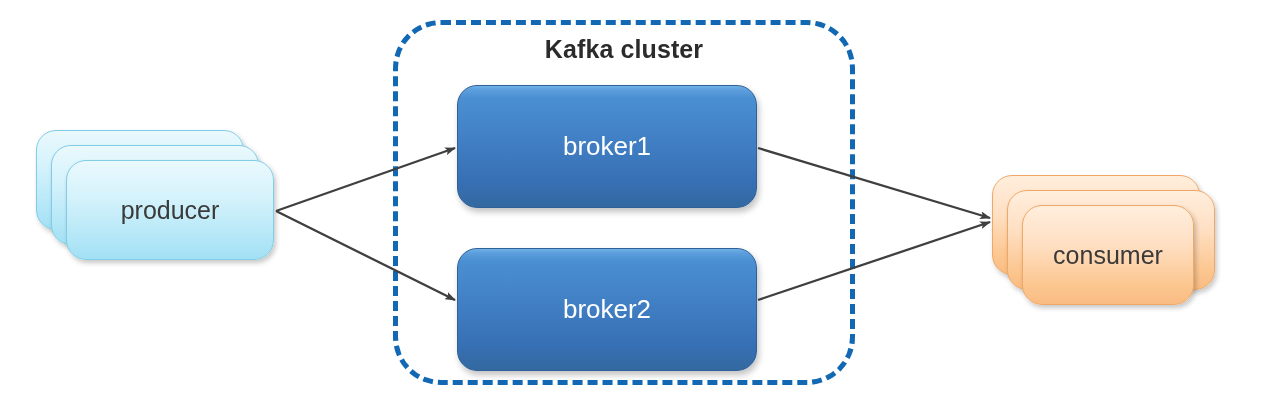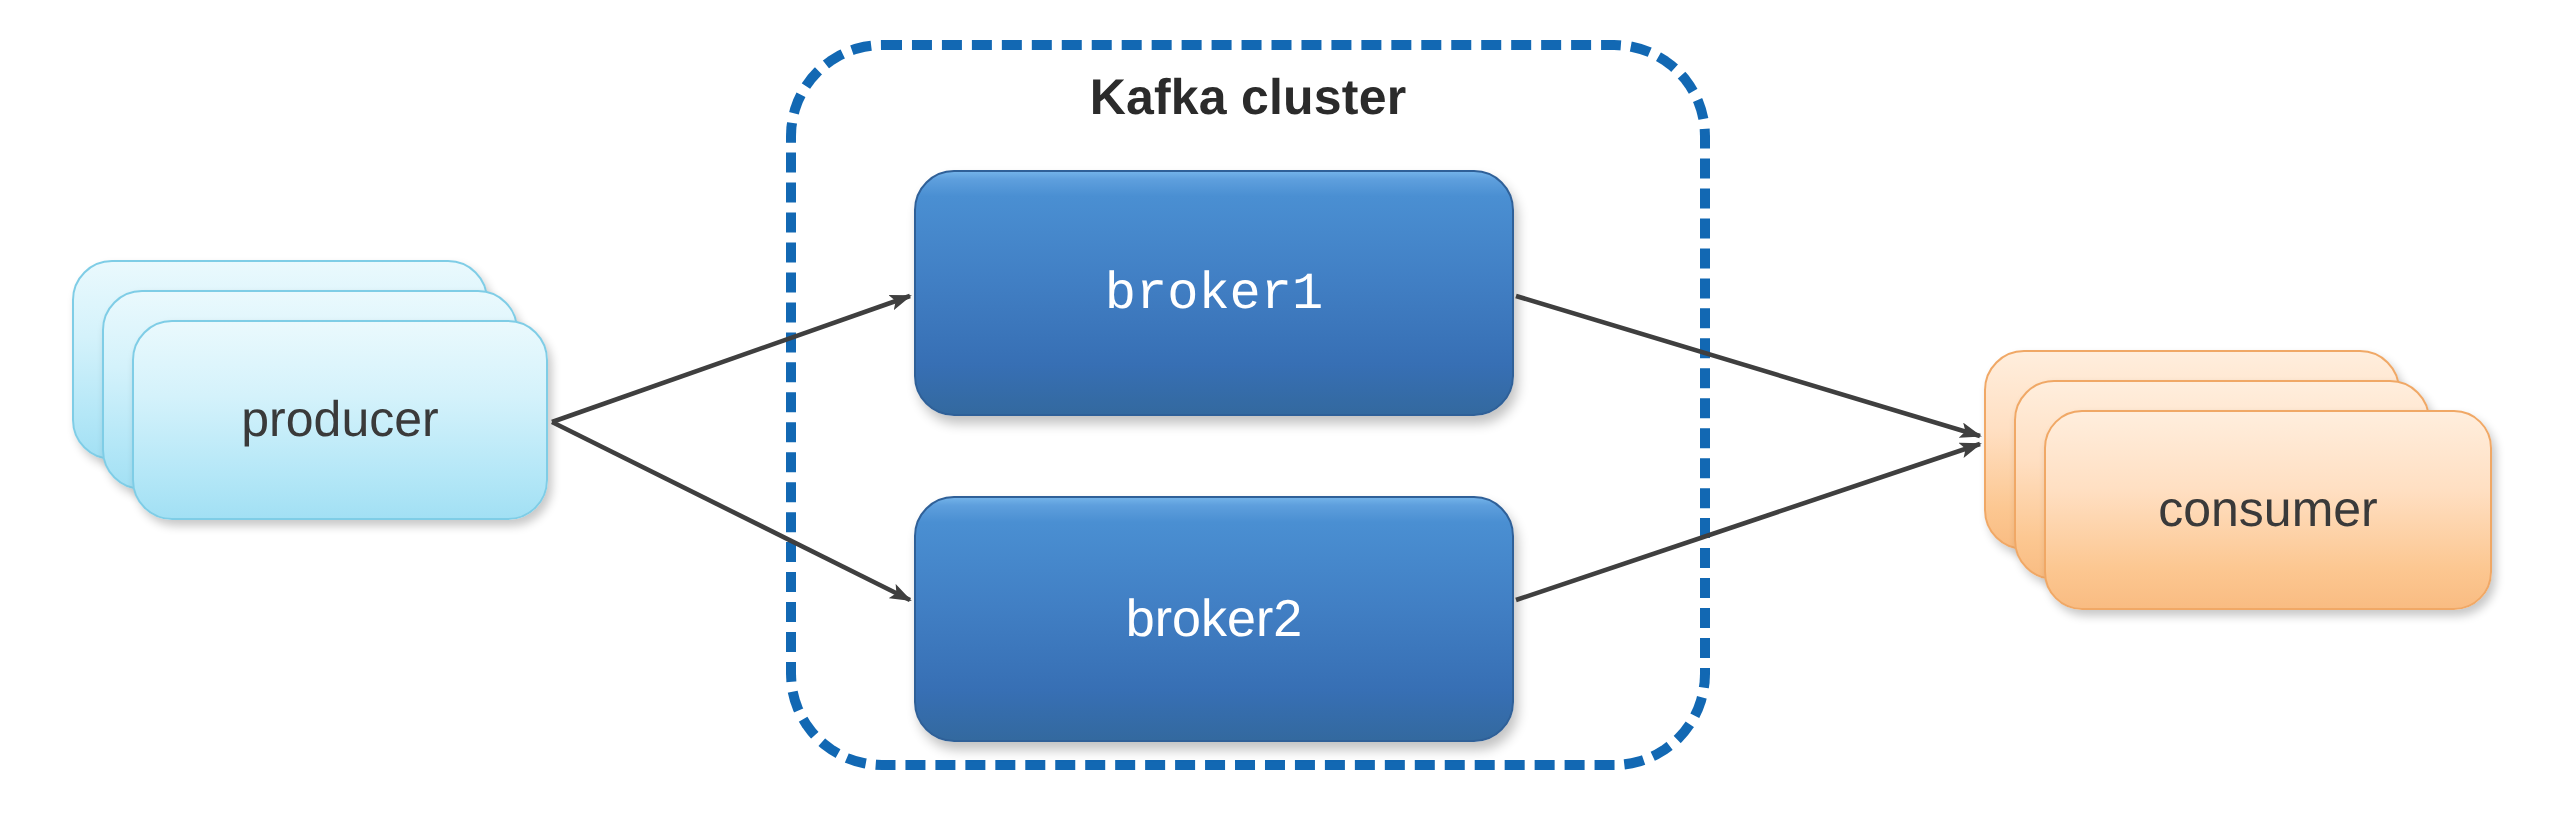--- a/index.html
+++ b/index.html
@@ -127,32 +127,32 @@
   <div class="cluster-title">Kafka cluster</div>
 
   <div class="stack" style="left:36px; top:130px; width:250px; height:130px;text-align:center;">
     <div class="card card-blue" style="left:0px;  top:0px;  width:208px; height:100px;"></div>
     <div class="card card-blue" style="left:15px; top:15px; width:208px; height:100px;"></div>
     <div class="card card-blue" style="left:30px; top:30px; width:208px; height:100px;">
       <div class="card-label">producer</div>
     </div>
   </div>
 
-  <div class="broker" style="left:457px; top:85px; width:300px; height:123px;font-family:Liberation Mono, monospace;">
+  <div class="broker" style="left:457px; top:85px; width:300px; height:123px;">
     <div class="broker-label">broker1</div>
   </div>
 
   <div class="broker" style="left:457px; top:248px; width:300px; height:123px;">
     <div class="broker-label">broker2</div>
   </div>
 
   <div class="stack" style="left:992px; top:175px; width:250px; height:130px;">
     <div class="card card-orange" style="left:0px;  top:0px;  width:208px; height:100px;"></div>
     <div class="card card-orange" style="left:15px; top:15px; width:208px; height:100px;"></div>
-    <div class="card card-orange" style="left:30px; top:30px; width:224px; height:100px;border-radius:19px;">
+    <div class="card card-orange" style="left:30px; top:30px; width:172px; height:100px;">
       <div class="card-label">consumer</div>
     </div>
   </div>
 
   <svg id="links" viewBox="0 0 1275 409" xmlns="http://www.w3.org/2000/svg">
     <defs>
       <marker id="ah" markerWidth="11" markerHeight="8" refX="10" refY="4" orient="auto" markerUnits="userSpaceOnUse">
         <path d="M0,0 L11,4 L0,8 L2.4,4 Z" fill="#3f3f3f"></path>
       </marker>
     </defs>

